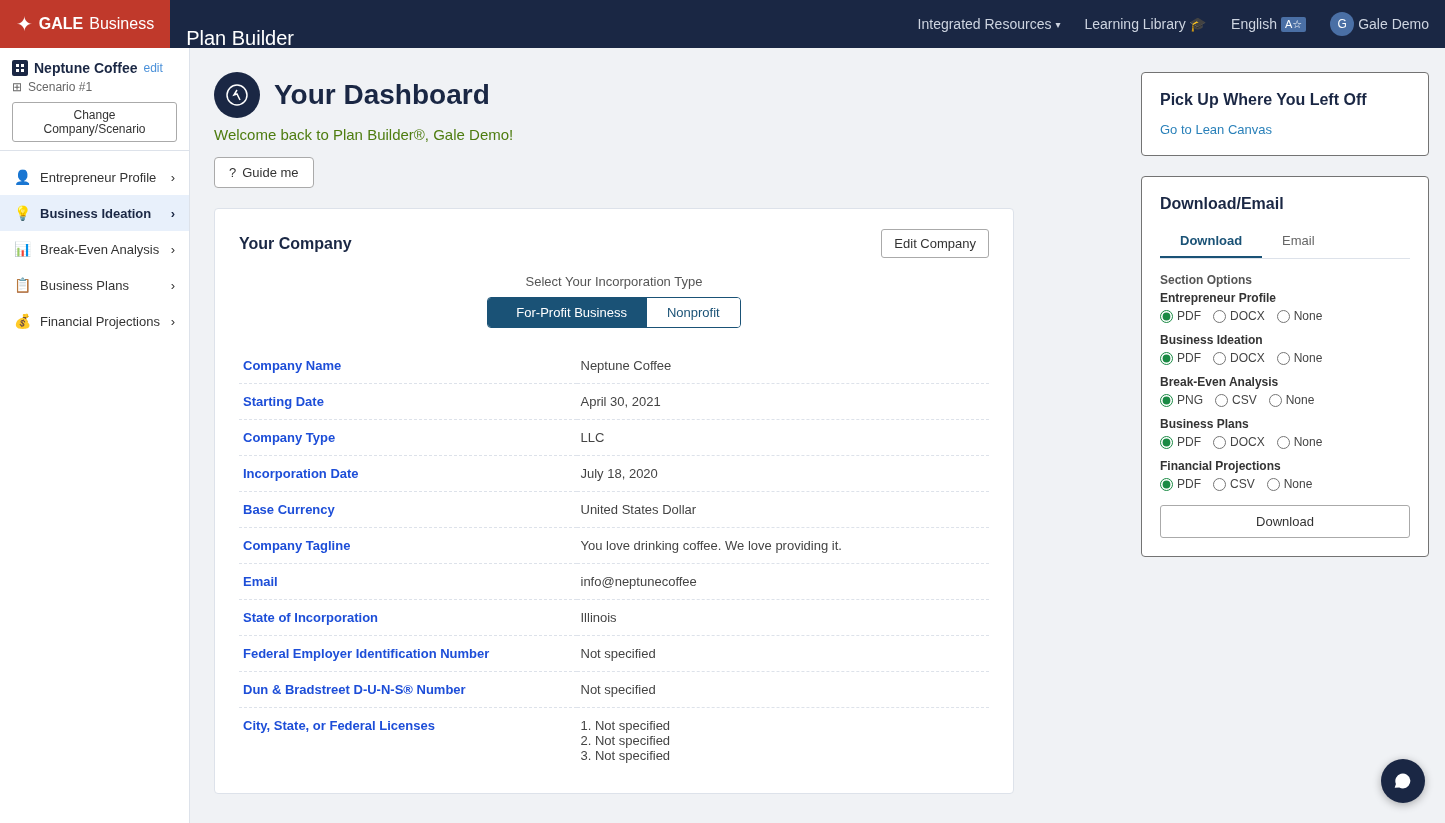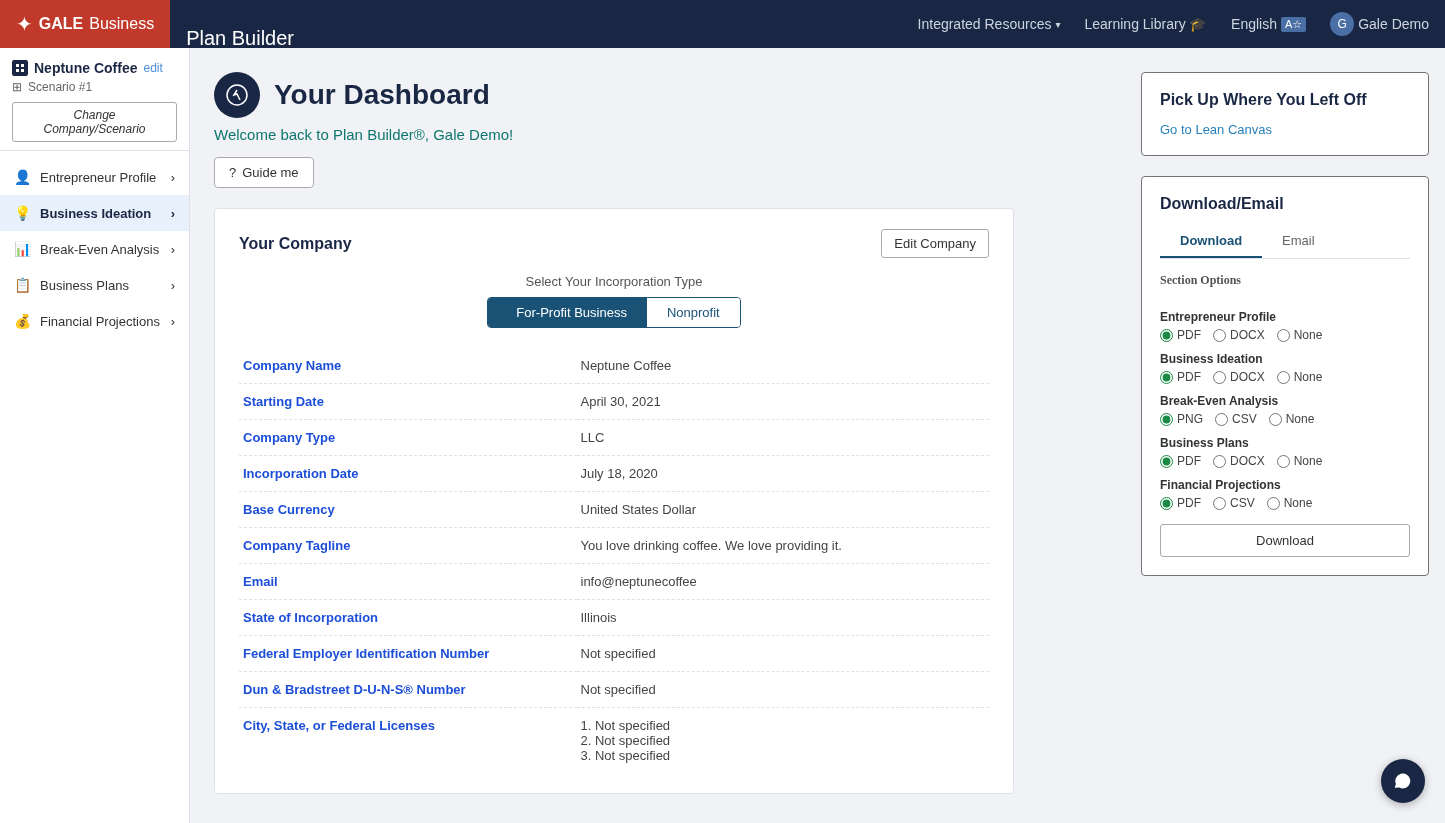--- a/index.html
+++ b/index.html
@@ -115,21 +115,20 @@
     .change-company-btn {
       margin-top: 8px;
       width: 100%;
       padding: 5px 8px;
       font-size: 12px;
       border: 1px solid #aaa;
       background: #fff;
       cursor: pointer;
       border-radius: 3px;
       color: #333;
-      font-style: italic;
     }
     .sidebar-nav {
       padding: 8px 0;
       flex: 1;
     }
     .sidebar-nav-item {
       display: flex;
       align-items: center;
       justify-content: space-between;
       padding: 9px 14px;
@@ -175,21 +174,21 @@
       color: #fff;
       font-size: 20px;
     }
     .page-title {
       font-size: 28px;
       font-weight: bold;
       color: #1a2744;
     }
     .welcome-text {
       font-size: 15px;
-      color: #0f766e;
+      color: #4d7c0f;
       margin-bottom: 14px;
       margin-left: 0;
     }
     .guide-btn {
       display: inline-flex;
       align-items: center;
       gap: 6px;
       padding: 7px 14px;
       border: 1px solid #aaa;
       background: #fff;
@@ -326,23 +325,22 @@
     .de-tab.active {
       color: #1a5276;
       border-bottom: 2px solid #1a5276;
       font-weight: bold;
     }
 
     
     .section-options-title {
       font-size: 12px;
       color: #555;
-      margin-bottom: 22px;
-      font-weight: bold;
-      font-family: Liberation Serif, serif;
+      margin-bottom: 4px;
+      font-weight: bold;
     }
     .section-option-row {
       margin-bottom: 10px;
     }
     .section-option-name {
       font-size: 12px;
       color: #333;
       margin-bottom: 4px;
       font-weight: 600;
     }

